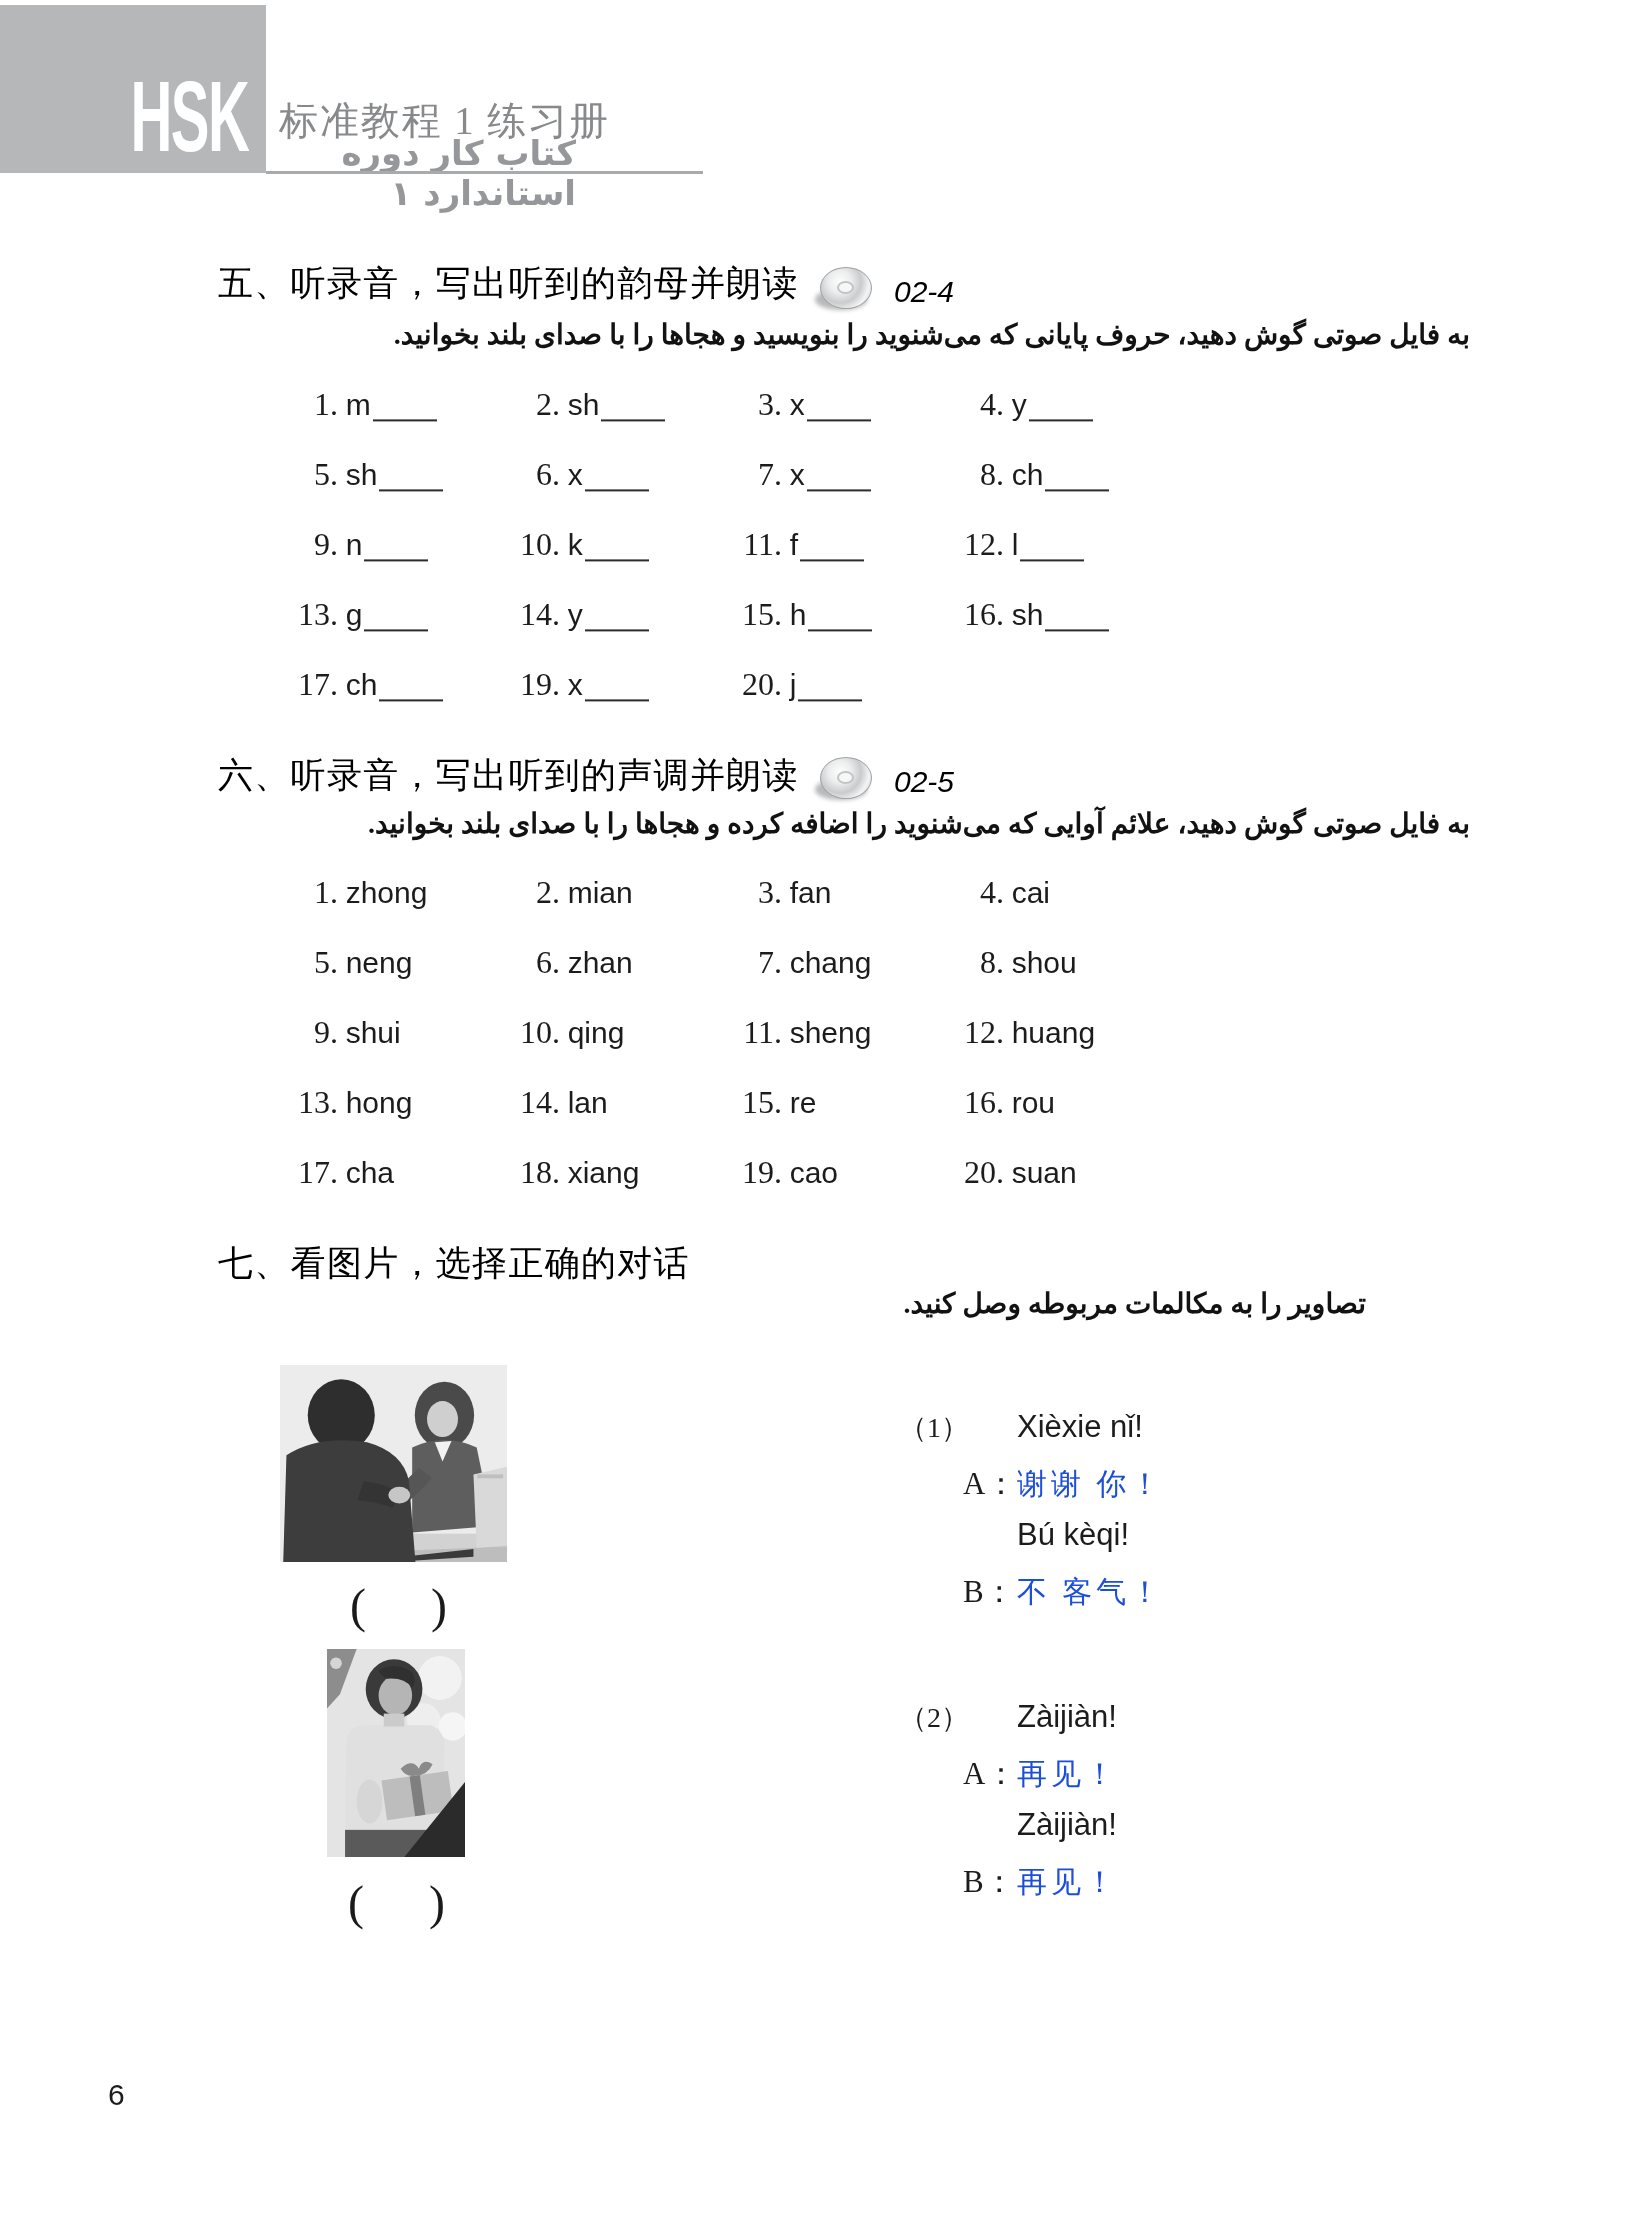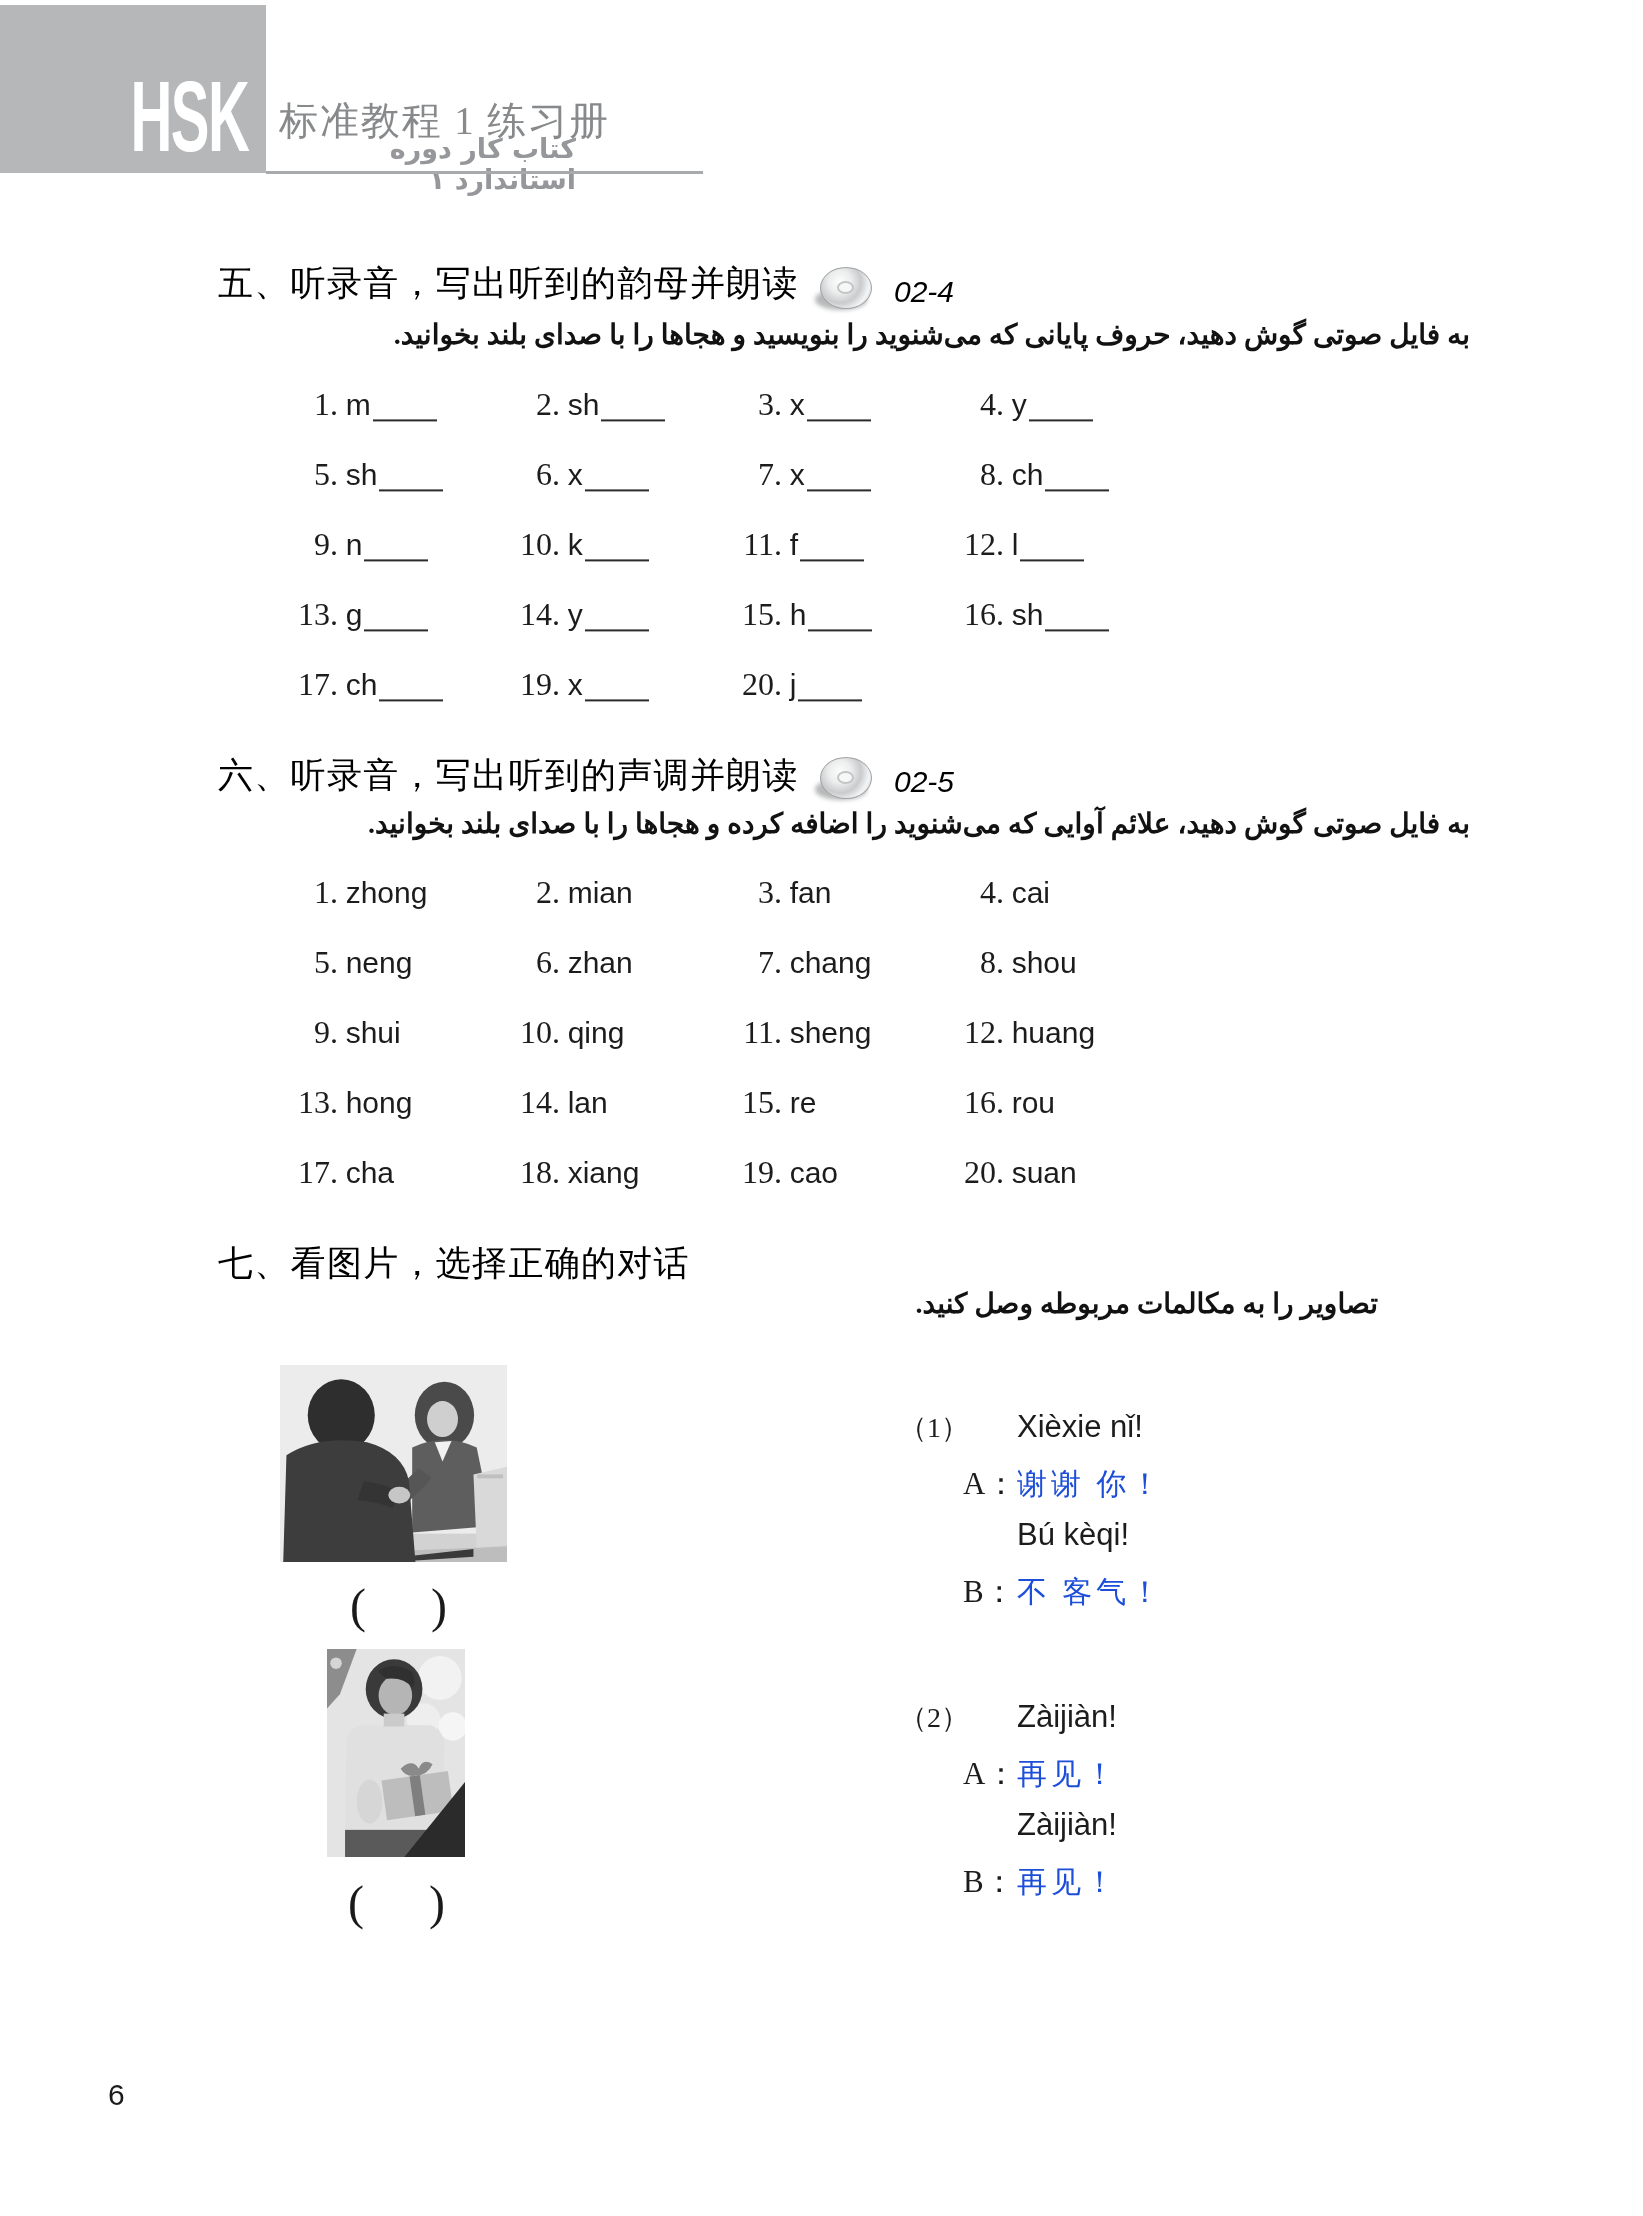--- a/index.html
+++ b/index.html
@@ -6,21 +6,21 @@
   .page{position:relative;width:1644px;height:2216px;background:#fff;overflow:hidden;
         font-family:"Liberation Sans","DejaVu Sans",sans-serif;color:#231f20;}
 
   
   .logo-block{position:absolute;left:0;top:5.2px;width:266px;height:168px;background:#b5b7b9;}
   .hsk{position:absolute;right:18px;bottom:7.7px;font-size:100px;line-height:1;font-weight:bold;
        color:#ffffff;transform:scaleX(.58);transform-origin:100% 100%;letter-spacing:-2.6px;
        font-family:"Liberation Sans",sans-serif;}
   .title-zh{position:absolute;left:279px;top:94px;font-size:39px;letter-spacing:1.9px;color:#87898b;
             font-family:"Liberation Serif","DejaVu Serif",serif;}
-  .title-fa{position:absolute;left:279px;top:133px;width:297px;direction:rtl;font-size:27px;
+  .title-fa{position:absolute;left:279px;top:133px;width:297px;direction:rtl;font-size:34px;
             font-weight:bold;color:#95979a;font-family:"DejaVu Sans",sans-serif;}
   .header-rule{position:absolute;left:266px;top:171px;width:437px;height:2.6px;background:#a8aaac;}
 
   
   .sec-head{position:absolute;left:218px;font-size:35px;letter-spacing:1.3px;color:#000000;
             font-family:"Liberation Serif","DejaVu Serif",serif;white-space:nowrap;}
   .head-five{top:260px;}
   .head-six{top:752px;}
   .head-seven{top:1240px;}
 
@@ -38,21 +38,21 @@
   .audio-no{position:absolute;left:894px;font-size:30px;font-style:italic;color:#000000;
             font-family:"Liberation Sans",sans-serif;}
   .no-five{top:275px;}
   .no-six{top:765px;}
 
   
   .instr{position:absolute;direction:rtl;font-size:28px;font-weight:bold;color:#121212;
          font-family:Liberation Serif, serif;white-space:nowrap;}
   .instr-five{right:174px;top:318px;}
   .instr-six{right:174px;top:807px;}
-  .instr-seven{right:266px;top:1287px;}
+  .instr-seven{right:278px;top:1287px;}
 
   
   .ex-grid{position:absolute;left:277px;display:grid;grid-template-columns:repeat(4,222px);}
   .grid-five{top:386px;grid-auto-rows:70px;}
   .grid-six{top:874px;grid-auto-rows:70px;}
   .ex-cell{white-space:nowrap;}
   .ex-num{display:inline-block;width:61px;text-align:right;margin-right:7.7px;font-size:32px;
           font-family:"Liberation Serif","DejaVu Serif",serif;color:#1c1c1c;}
   .ex-syl{font-size:30px;color:#1c1c1c;font-family:"Liberation Sans",sans-serif;}
   .ex-blank{display:inline-block;width:64px;height:1.9px;background:#2b2b2b;

